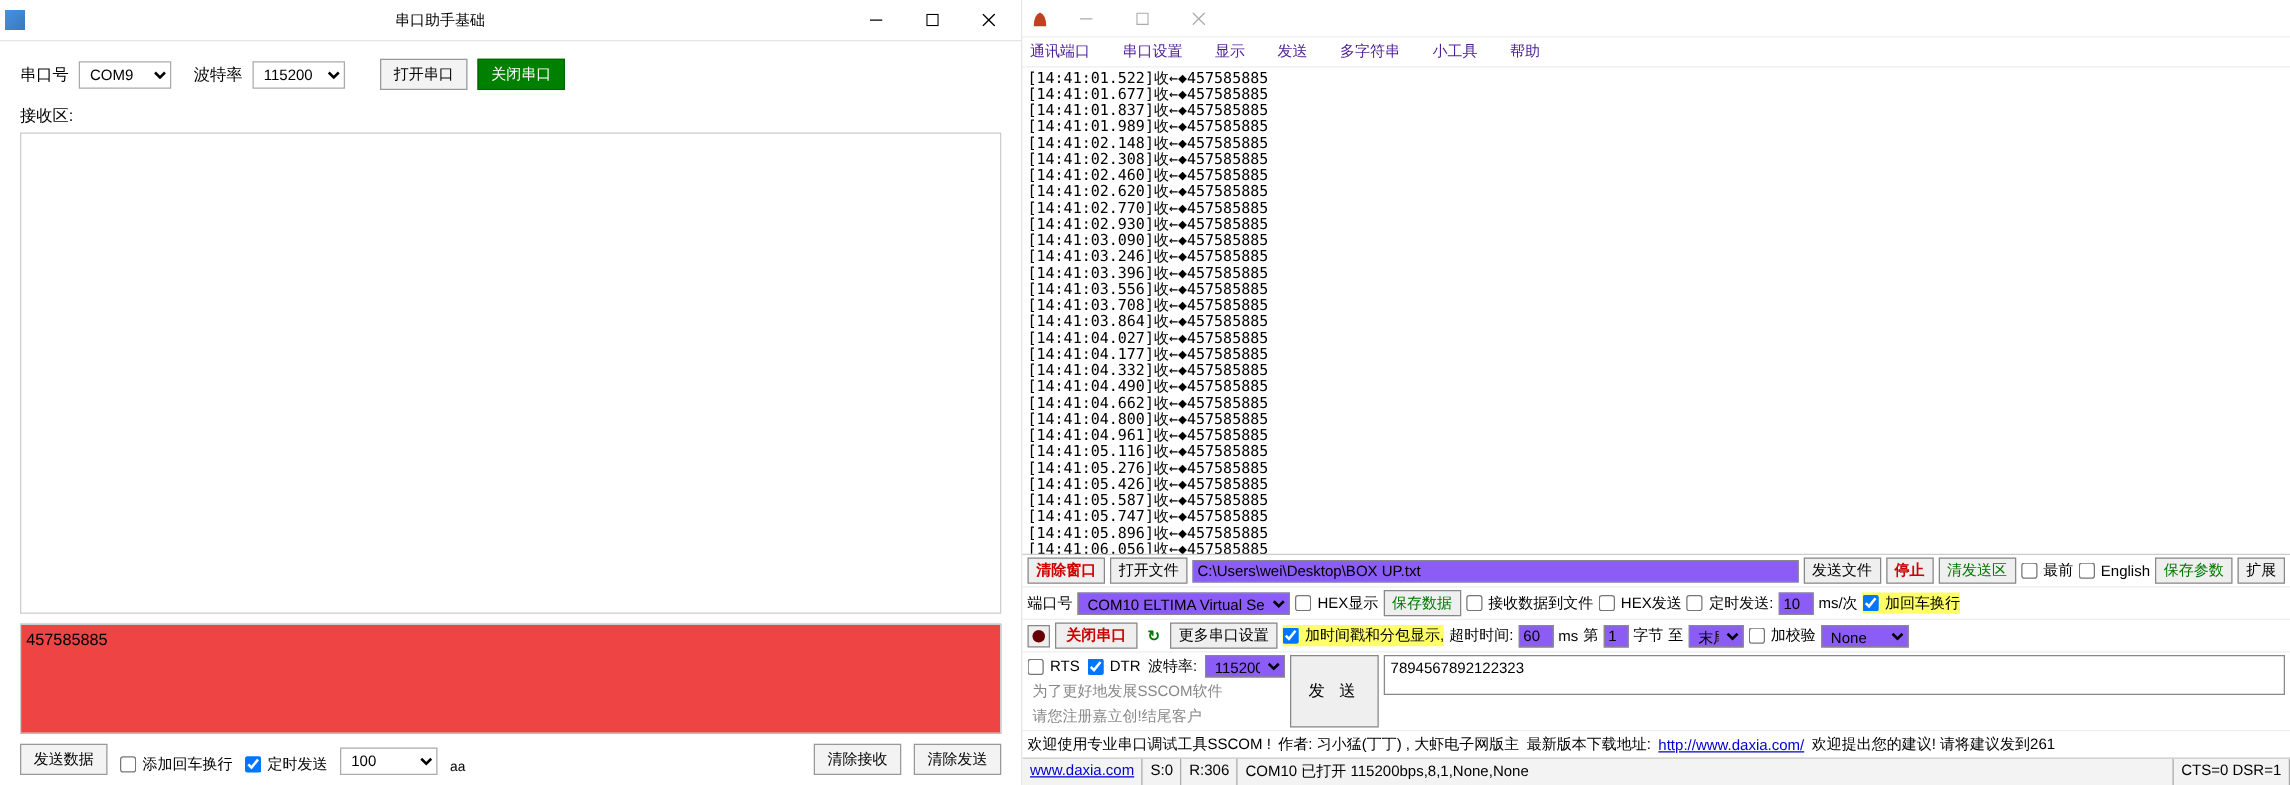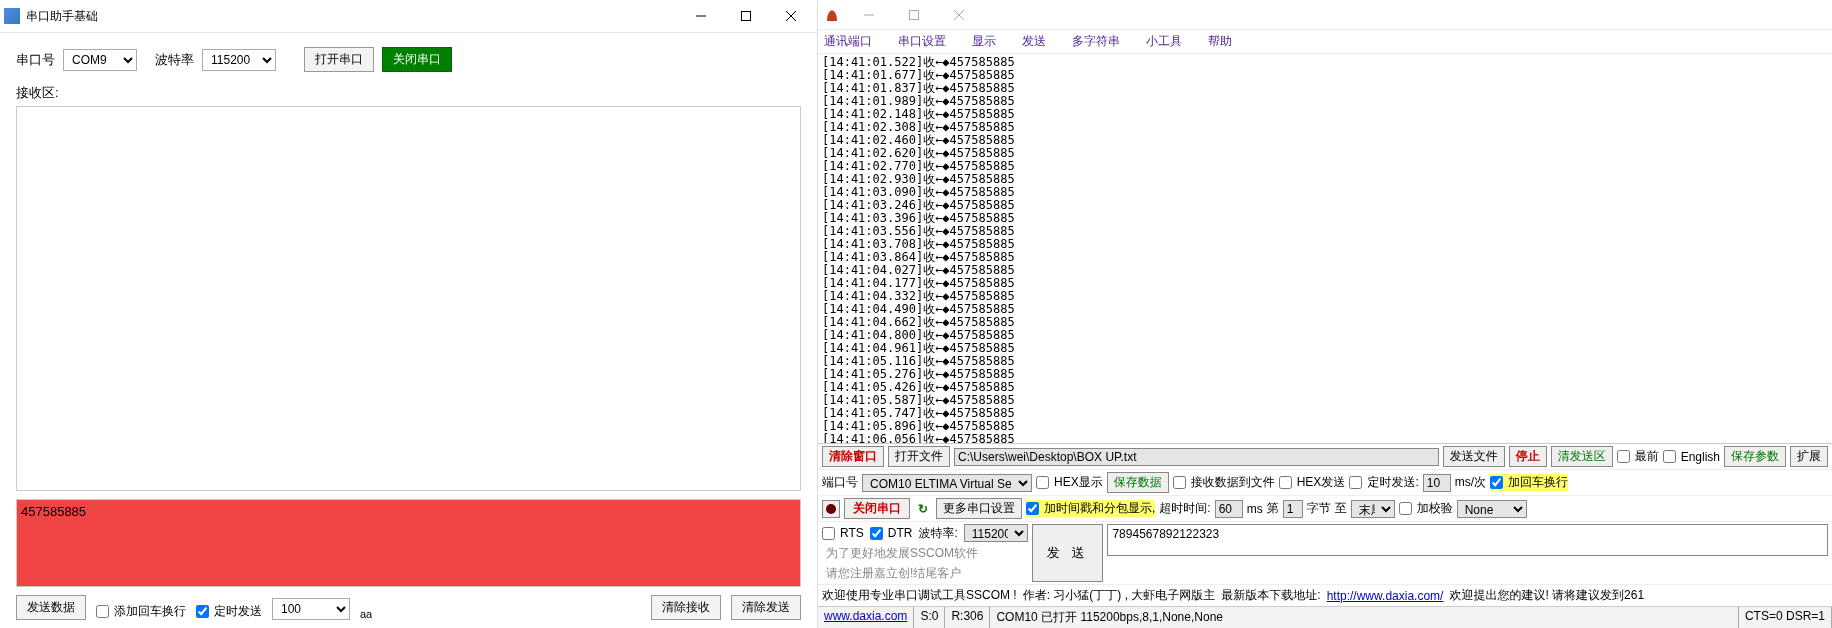--- a/index.html
+++ b/index.html
@@ -1,21 +1,21 @@
 <!DOCTYPE html>
 <html><head>
 <meta charset="utf-8">
 <style>
 * { box-sizing: border-box; margin: 0; padding: 0; }
 body { font-family: "Microsoft YaHei", Tahoma, sans-serif; font-size: 12px; background: #fff; display: flex; width: 1832px; height: 628px; }
 .leftApp { width: 818px; height: 100%; border-right: 1px solid #ddd; display: flex; flex-direction: column; background: #fff; }
 .rightApp { width: 1014px; height: 100%; display: flex; flex-direction: column; background: #fff; }
 
 
-.titlebar { height: 30px; display: flex; align-items: center; padding: 16px 4px; border-bottom: 1px solid #e5e5e5; }
+.titlebar { height: 30px; display: flex; align-items: center; padding: 16px 4px; border-bottom: 1px solid #e5e5e5; text-align: center; }
 .titlebar .icon { width: 16px; height: 16px; background: linear-gradient(135deg,#4a90e2,#357abd); margin-right: 6px; display:inline-block; }
 .titlebar .title { flex: 1; font-size: 12px; color: #000; }
 .winbtn { width: 45px; height: 28px; display: flex; align-items: center; justify-content: center; cursor: pointer; }
 .winbtn svg { width: 10px; height: 10px; }
 
 .leftBody { padding: 14px 16px 8px 16px; display: flex; flex-direction: column; flex: 1; }
 .row { display: flex; align-items: center; gap: 8px; margin-bottom: 12px; }
 .lbl { font-size: 13px; color: #000; }
 select, input[type=text] { font-size: 12px; padding: 2px 4px; border: 1px solid #aaa; background: #fff; height: 22px; }
 .combo { width: 74px; }
@@ -39,21 +39,21 @@
 .r-menu { height: 24px; display: flex; align-items: center; padding: 0 6px; gap: 26px; border-bottom: 1px solid #eee; font-size: 12px; color: #4c1d95; }
 .r-menu span { cursor: pointer; }
 
 .r-log { flex: 1; font-family: "SimSun", monospace; font-size: 12px; line-height: 13px; padding: 2px 4px; overflow: hidden; white-space: pre; color: #000; border-bottom: 1px solid #ccc; }
 
 .r-ctrl { display: flex; flex-direction: column; font-size: 12px; }
 .r-row { display: flex; align-items: center; padding: 2px 4px; gap: 4px; border-bottom: 1px solid #eee; min-height: 24px; }
 .r-btn { border: 1px solid #888; background: #efefef; padding: 1px 6px; cursor: pointer; font-size: 12px; white-space: nowrap; }
 .r-btn-red { color: #c00; font-weight: bold; }
 .r-btn-green { color: #070; }
-.r-input { border: 1px solid #888; background: #e5e5e5; padding: 1px 3px; font-size: 12px; height: 18px; }
+.r-input { border: 1px solid #888; background: #8b5cf6; padding: 1px 3px; font-size: 12px; height: 18px; }
 .r-hl { background: #ffff66; }
 .r-chk { display: inline-flex; align-items: center; gap: 2px; }
 .r-closeport { color: #c00; font-weight: bold; border: 1px solid #888; padding: 1px 8px; background: #efefef; cursor: pointer; }
 .r-circ { width: 18px; height: 18px; border: 1px solid #888; display: flex; align-items: center; justify-content: center; background: #efefef; }
 .r-circ::before { content:""; width:10px; height:10px; border-radius:50%; background:#600; display:block; }
 .r-reload { width:18px; height:18px; color:#070; font-weight:bold; display:flex; align-items:center; justify-content:center; cursor:pointer; }
 .r-sendbox { flex:1; border:1px solid #888; padding:2px 4px; height: 32px; font-size:12px; background:#fff; }
 .r-note { color:#888; font-size:12px; line-height:14px; padding:2px 4px; }
 .r-sendbtn { border:1px solid #888; padding: 2px 14px; background:#efefef; cursor:pointer; font-size:13px; letter-spacing:4px; }
 .r-footer { background:#f3f3f3; border-top:1px solid #ccc; font-size:12px; display:flex; }

